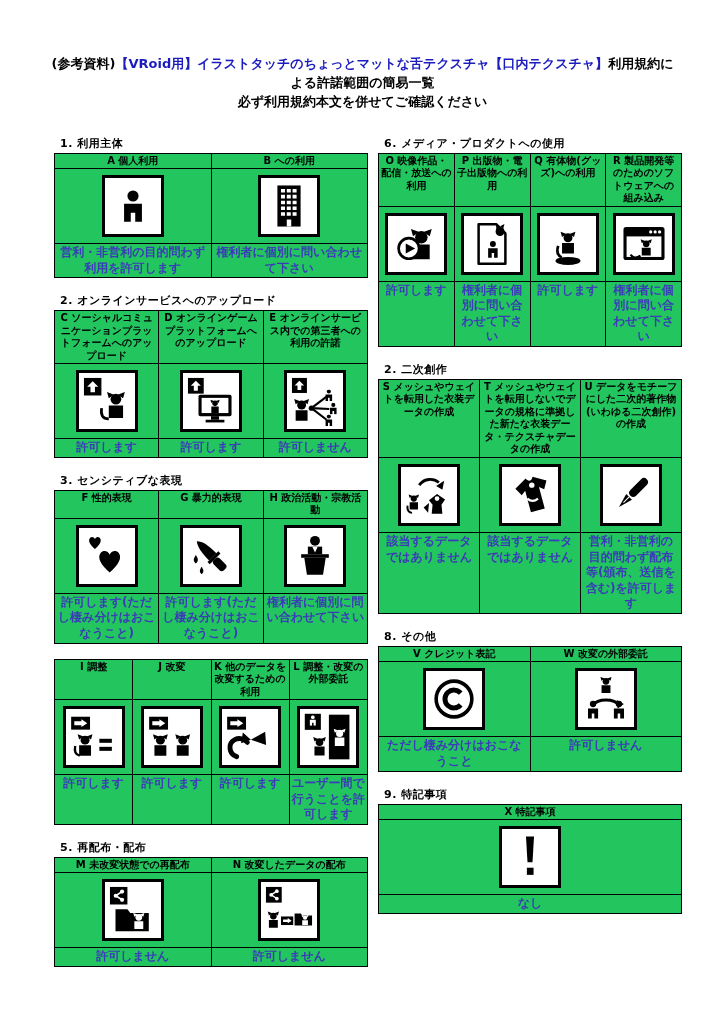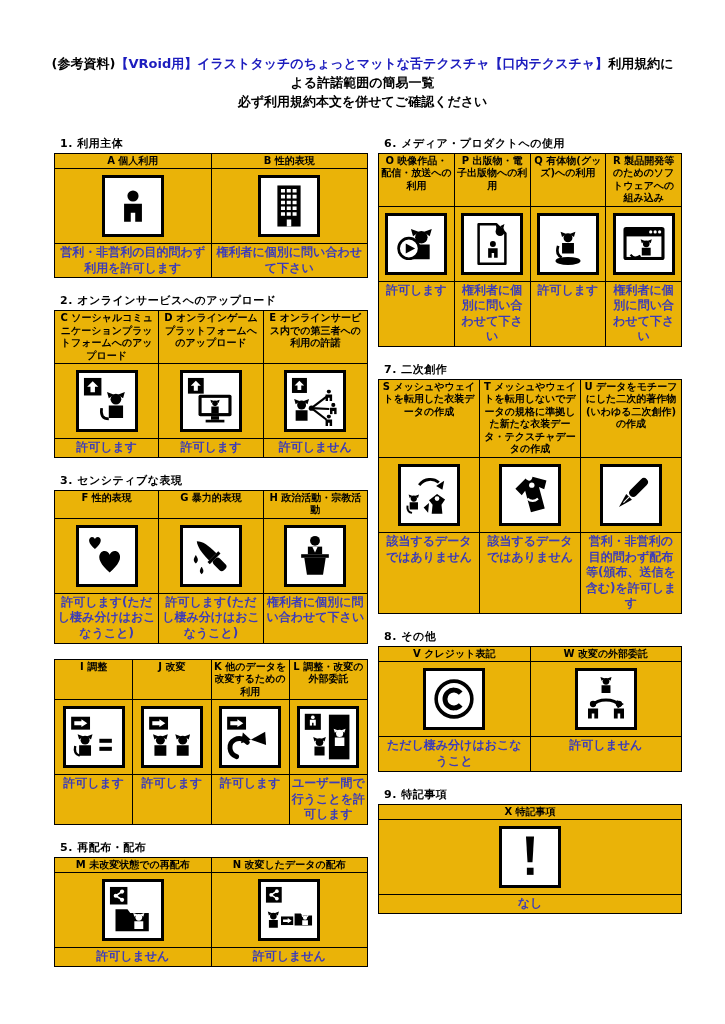--- a/index.html
+++ b/index.html
@@ -8,21 +8,21 @@
     font-family:"DejaVu Sans","Liberation Sans",sans-serif; color:#000;
     overflow:hidden;
   }
   .title { padding-top:55px; text-align:center; font-weight:bold; font-size:13px; line-height:1.45; color:#000; }
   .title .em { color:#1c1cbe; }
   .cols { display:flex; align-items:flex-start; padding-left:54px; margin-top:24px; }
   .col-left  { width:314px; margin-right:10px; }
   .col-right { width:304px; }
   .sec { margin-bottom:15px; }
   .sec-label { font-size:11px; font-weight:bold; padding-left:6px; margin-bottom:2px; letter-spacing:0.5px; }
-  table.grid { width:100%; border-collapse:collapse; table-layout:fixed; background:#eab308; }
+  table.grid { width:100%; border-collapse:collapse; table-layout:fixed; background:#22c55e; }
   .grid th, .grid td { border:1.5px solid #000; padding:1px 2px; text-align:center; }
   .grid th { font-size:10px; font-weight:bold; vertical-align:top; line-height:1.25; }
   td.ic { height:72px; vertical-align:middle; }
   td.st { font-size:12px; font-weight:bold; color:#3b3bba; vertical-align:top; line-height:1.3; }
   .ibox {
     width:62px; height:62px; box-sizing:border-box; border:3px solid #000;
     margin:0 auto; display:flex; align-items:center; justify-content:center; background:#fff;
   }
   .ibox svg { display:block; fill:#000; }
   .defs { position:absolute; width:0; height:0; }
@@ -85,21 +85,21 @@
   <div class="cols">
 
     <div class="col-left">
 
       <div class="sec">
         <div class="sec-label">1. 利用主体</div>
         <table class="grid">
           <tbody>
               <tr>
             <th>A 個人利用</th>
-            <th>B 性的表現</th>
+            <th>B への利用</th>
           </tr>
           <tr>
             <td class="ic">
               <div class="ibox">
                 <svg width="50" height="50" viewBox="0 0 56 56">
                       <use href="#sym-person" x="13" y="7" width="30" height="42"></use>
                     </svg>
               </div>
             </td>
             <td class="ic">
@@ -394,21 +394,21 @@
             <td class="st">許可します</td>
             <td class="st">権利者に個別に問い合わせて下さい</td>
             <td class="st">許可します</td>
             <td class="st">権利者に個別に問い合わせて下さい</td>
           </tr>
         </tbody>
           </table>
       </div>
 
       <div class="sec">
-        <div class="sec-label">7. 二次創作</div>
+        <div class="sec-label">2. 二次創作</div>
         <table class="grid">
           <tbody>
               <tr>
             <th>S メッシュやウェイトを転用した衣装データの作成</th>
             <th>T メッシュやウェイトを転用しないでデータの規格に準拠した新たな衣装データ・テクスチャデータの作成</th>
             <th>U データをモチーフにした二次的著作物(いわゆる二次創作)の作成</th>
           </tr>
           <tr>
             <td class="ic">
               <div class="ibox">

